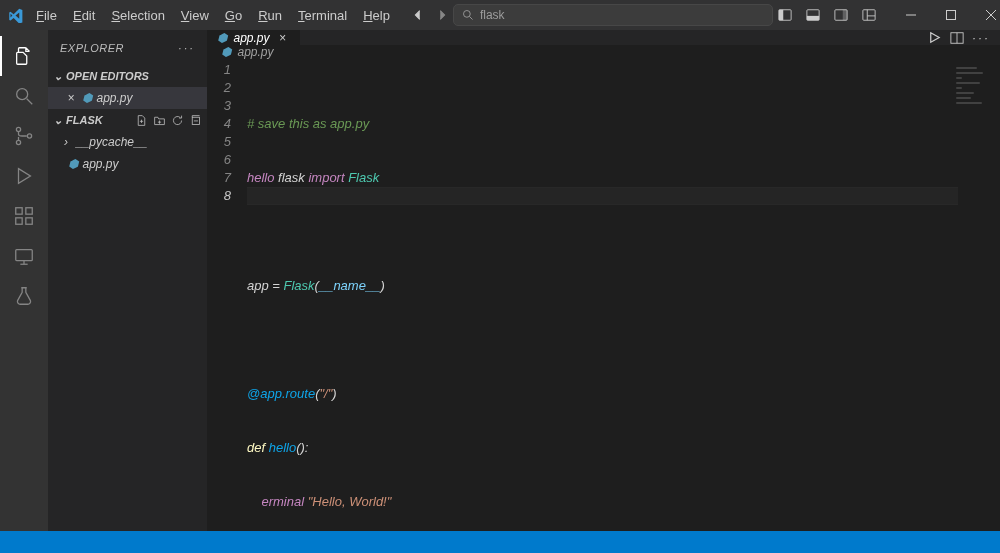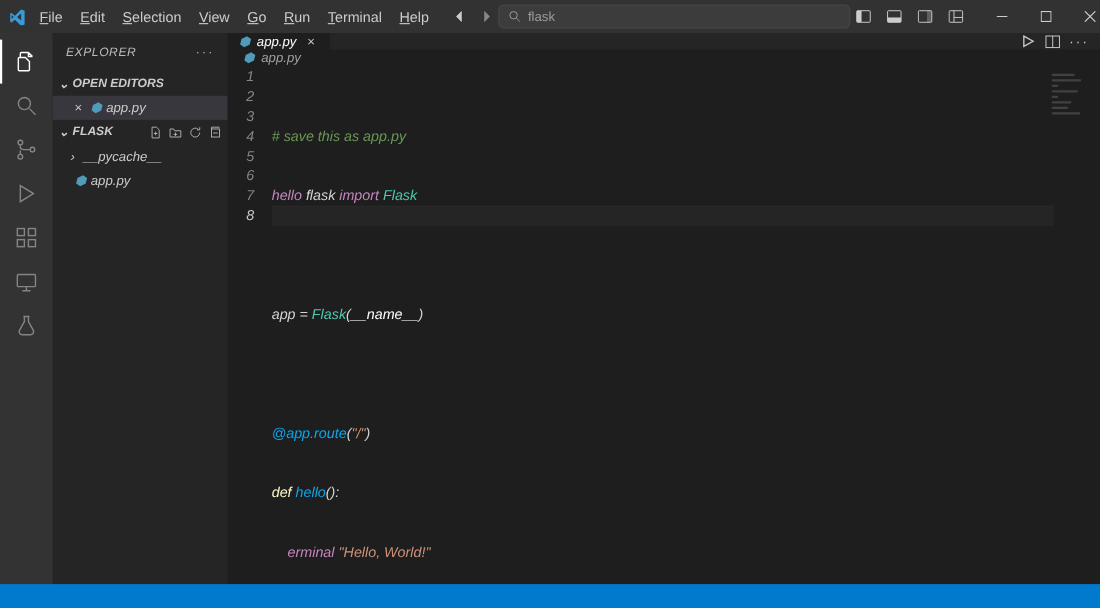--- a/index.html
+++ b/index.html
@@ -49,21 +49,21 @@
 .crumbbar{height:22px;display:flex;align-items:center;padding-left:14px;gap:6px;font-size:12px;color:#a0a0a0;}
 .code-wrap{flex:1;display:flex;font-family:Consolas,"Courier New",monospace;font-size:13px;line-height:18px;position:relative;}
 .gutter{width:40px;text-align:right;color:#858585;padding-right:16px;padding-top:2px;user-select:none;}
 .gutter div{height:18px;}
 .code{flex:1;padding-top:2px;white-space:pre;position:relative;}
 .code .line{height:18px;}
 .hl{position:absolute;left:0;right:42px;height:18px;background:rgba(255,255,255,0.03);border:1px solid #282828;border-left:none;border-right:none;}
 .minimap{position:absolute;right:14px;top:8px;width:30px;height:40px;opacity:0.25;}
 .minimap .ml{height:2px;background:#aaa;margin-bottom:3px;border-radius:1px;}
 
-.c-cm{color:#6A9955;} .c-kw{color:#c586c0;} .c-fn{color:#0ea5e9;} .c-cl{color:#4ec9b0;} .c-var{color:#ffffff;} .c-str{color:#ce9178;} .c-def{color:#fef9c3;} .c-pl{color:#d4d4d4;}
+.c-cm{color:#6A9955;} .c-kw{color:#c586c0;} .c-fn{color:#0ea5e9;} .c-cl{color:#4ec9b0;} .c-var{color:#7dd3fc;} .c-str{color:#ce9178;} .c-def{color:#fef9c3;} .c-pl{color:#d4d4d4;}
 .file-icon{color:#519aba;}
 
 
 .statusbar{height:22px;background:#007acc;position:absolute;bottom:0;left:0;right:0;}
 
 svg{display:block;}
 </style>
 </head>
 <body>
 

